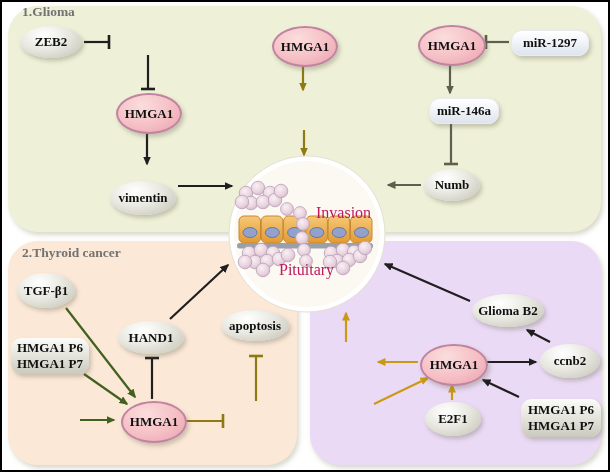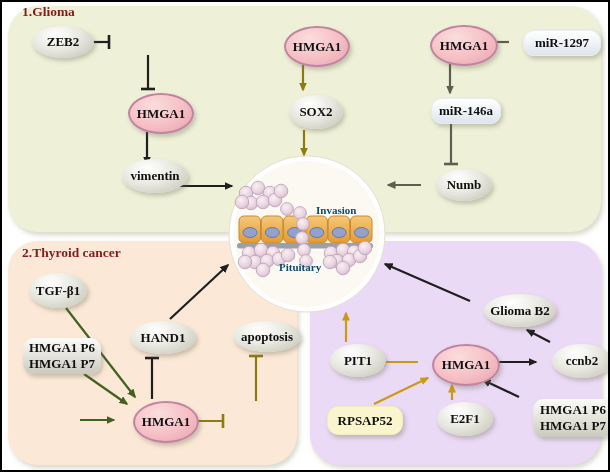--- a/index.html
+++ b/index.html
@@ -3,36 +3,36 @@
 <meta charset="utf-8">
 <style>
   html,body{margin:0;padding:0;background:#fff;}
   #fig{position:relative;width:610px;height:472px;background:#ffffff;overflow:hidden;
        font-family:"Liberation Serif","DejaVu Serif",serif;}
   .frame{position:absolute;inset:0;border:2px solid #000;pointer-events:none;z-index:9;}
   .panel{position:absolute;border-radius:30px;box-shadow:2px 3px 5px rgba(140,140,110,0.35);}
   #panel-glioma{left:8px;top:6px;width:593px;height:226px;background:#eff0d8;}
   #panel-thyroid{left:8px;top:241px;width:289px;height:224px;background:#fce8d7;}
   #panel-pituitary{left:310px;top:241px;width:291px;height:224px;background:#ebdaf5;}
-  .section-title{position:absolute;font-weight:bold;font-size:13.5px;color:#7f1d1d;z-index:5;white-space:nowrap;}
+  .section-title{position:absolute;font-weight:bold;font-size:13.5px;color:#737373;z-index:5;white-space:nowrap;}
   svg.overlay{position:absolute;left:0;top:0;z-index:2;}
   .node{position:absolute;display:flex;align-items:center;justify-content:center;
         font-weight:bold;font-size:13px;color:#101010;text-align:right;z-index:4;
-        box-shadow:2px 3px 4px rgba(110,110,90,0.35);white-space:nowrap;margin-left:12px;}
+        box-shadow:2px 3px 4px rgba(110,110,90,0.35);white-space:nowrap;}
   .ell{border-radius:50%;}
   .gray{background:radial-gradient(ellipse at 38% 28%, #ffffff 0%, #e9e9e2 45%, #c0c0b3 100%);}
   .pink{background:radial-gradient(ellipse at 38% 28%, #fbdddd 0%, #f5bfc5 55%, #e8a0ae 100%);
         border:2px solid #c084a0;}
   .pill{border-radius:11px;}
   .pill-blue{background:linear-gradient(180deg,#ffffff 0%,#f3f6fa 40%,#dde4ed 100%);
              border:1px solid #e8ecf1;}
   .pill-gray{background:linear-gradient(180deg,#fbfbf8 0%,#e2e2d9 55%,#c9c9bd 100%);}
   .pill-yellow{background:#faf5cd;border:1px solid #f1ecc0;}
   .two-line{line-height:16px;}
-  .center-label{position:absolute;font-weight:bold;font-size:11px;color:#0c4a6e;z-index:5;white-space:nowrap;}
+  .center-label{position:absolute;font-weight:normal;font-size:16px;color:#be185d;z-index:5;white-space:nowrap;}
 </style>
 </head>
 <body>
 
 <div id="fig">
 
   <div class="panel" id="panel-glioma"></div>
   <div class="panel" id="panel-thyroid"></div>
   <div class="panel" id="panel-pituitary"></div>
 
@@ -161,44 +161,41 @@
     <line x1="486" y1="362" x2="536" y2="362" stroke="#1f1f1f" stroke-width="2.2" marker-end="url(#ah-black)"></line>
     <line x1="550" y1="342" x2="527" y2="330" stroke="#1f1f1f" stroke-width="2.2" marker-end="url(#ah-black)"></line>
     <line x1="470" y1="301" x2="385" y2="264" stroke="#1f1f1f" stroke-width="2.2" marker-end="url(#ah-black)"></line>
   </svg>
 
   <div class="center-label" style="left:316px;top:204px">Invasion</div>
   <div class="center-label" style="left:279px;top:261px">Pituitary</div>
 
   <div class="node ell gray" style="left:20px;top:26px;width:62px;height:32px">ZEB2</div>
   <div class="node ell pink" style="left:116px;top:93px;width:62px;height:37px">HMGA1</div>
-  <div class="node ell gray" style="left:110px;top:159px;width:66px;height:34px">vimentin</div>
+  <div class="node ell gray" style="left:110px;top:181px;width:66px;height:34px">vimentin</div>
   <div class="node ell pink" style="left:272px;top:26px;width:62px;height:37px">HMGA1</div>
-  <div class="node ell gray" style="left:277px;top:95px;width:54px;height:34px">SOX2</div>
   <div class="node ell pink" style="left:418px;top:25px;width:64px;height:37px">HMGA1</div>
   <div class="node pill pill-blue" style="left:511px;top:30px;width:76px;height:24px">miR-1297</div>
-  <div class="node pill pill-blue" style="left:419px;top:98px;width:68px;height:24px">miR-146a</div>
+  <div class="node pill pill-blue" style="left:429px;top:98px;width:68px;height:24px">miR-146a</div>
   <div class="node ell gray" style="left:424px;top:169px;width:56px;height:32px">Numb</div>
 
   <div class="node ell gray" style="left:17px;top:273px;width:58px;height:35px">TGF-β1</div>
   <div class="node pill pill-gray two-line" style="left:11px;top:338px;width:78px;height:36px">
     <div>
       <span style="display:block">HMGA1 P6</span>
       <span style="display:block">HMGA1 P7</span>
     </div>
   </div>
   <div class="node ell gray" style="left:118px;top:321px;width:66px;height:33px">HAND1</div>
   <div class="node ell pink" style="left:121px;top:401px;width:62px;height:38px">HMGA1</div>
-  <div class="node ell gray" style="left:221px;top:321px;width:68px;height:31px">apoptosis</div>
-
-  <div class="node ell gray" style="left:318px;top:344px;width:56px;height:33px">PIT1</div>
+  <div class="node ell gray" style="left:221px;top:310px;width:68px;height:31px">apoptosis</div>
+
   <div class="node ell pink" style="left:420px;top:344px;width:64px;height:38px">HMGA1</div>
   <div class="node ell gray" style="left:472px;top:294px;width:72px;height:33px">Glioma B2</div>
   <div class="node ell gray" style="left:540px;top:344px;width:60px;height:34px">ccnb2</div>
-  <div class="node pill pill-yellow" style="left:315px;top:406px;width:74px;height:27px">RPSAP52</div>
   <div class="node ell gray" style="left:425px;top:402px;width:56px;height:34px">E2F1</div>
   <div class="node pill pill-gray two-line" style="left:521px;top:399px;width:80px;height:38px">
     <div>
       <span style="display:block">HMGA1 P6</span>
       <span style="display:block">HMGA1 P7</span>
     </div>
   </div>
 
   <div class="frame"></div>
 </div>

